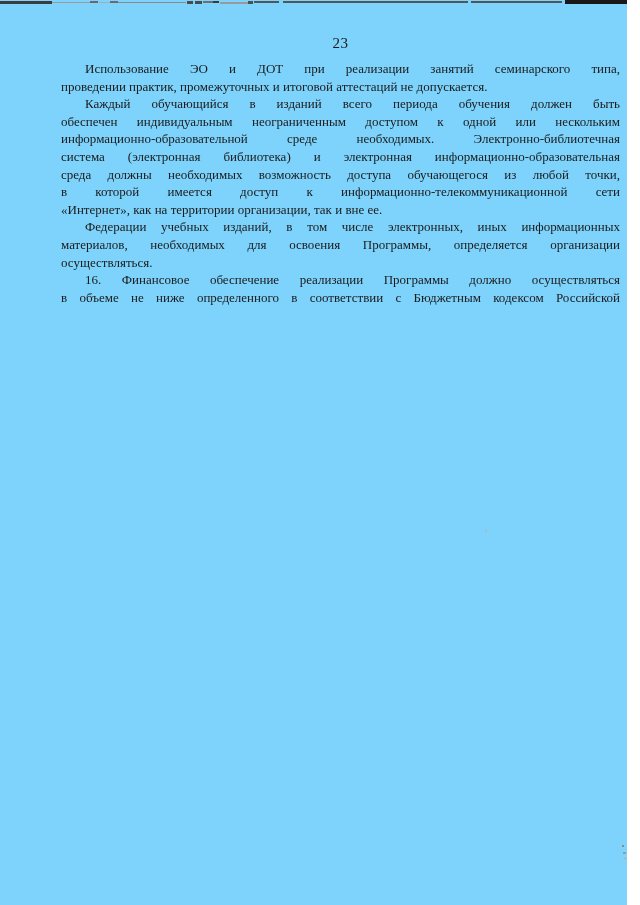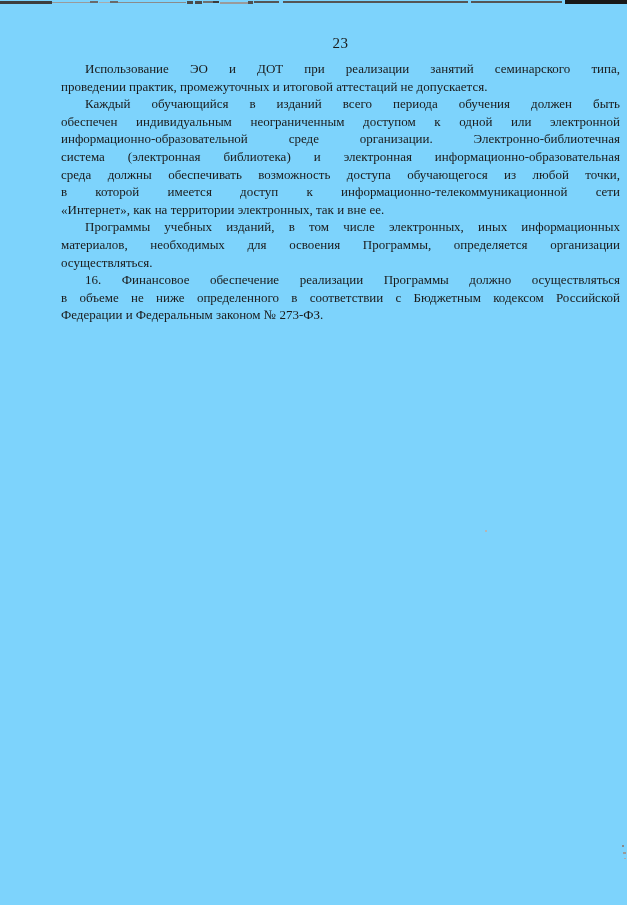--- a/index.html
+++ b/index.html
@@ -111,34 +111,33 @@
 
   <div class="textblock">
 
     <div>
       <div class="ln first">Использование ЭО и ДОТ при реализации занятий семинарского типа,</div>
       <div class="ln last">проведении практик, промежуточных и итоговой аттестаций не допускается.</div>
     </div>
 
     <div>
       <div class="ln first">Каждый обучающийся в изданий всего периода обучения должен быть</div>
-      <div class="ln">обеспечен индивидуальным неограниченным доступом к одной или электронной</div>
-      <div class="ln">информационно-образовательной среде организации. Электронно-библиотечная</div>
+      <div class="ln">обеспечен индивидуальным неограниченным доступом к одной или нескольким</div>
+      <div class="ln">информационно-образовательной среде необходимых. Электронно-библиотечная</div>
       <div class="ln">система (электронная библиотека) и электронная информационно-образовательная</div>
-      <div class="ln">среда должны обеспечивать возможность доступа обучающегося из любой точки,</div>
+      <div class="ln">среда должны необходимых возможность доступа обучающегося из любой точки,</div>
       <div class="ln">в которой имеется доступ к информационно-телекоммуникационной сети</div>
-      <div class="ln last">«Интернет», как на территории электронных, так и вне ее.</div>
+      <div class="ln last">«Интернет», как на территории организации, так и вне ее.</div>
     </div>
 
     <div>
-      <div class="ln first">Программы учебных изданий, в том числе электронных, иных информационных</div>
+      <div class="ln first">Федерации учебных изданий, в том числе электронных, иных информационных</div>
       <div class="ln">материалов, необходимых для освоения Программы, определяется организации</div>
       <div class="ln last">осуществляться.</div>
     </div>
 
     <div>
       <div class="ln first">16. Финансовое обеспечение реализации Программы должно осуществляться</div>
       <div class="ln">в объеме не ниже определенного в соответствии с Бюджетным кодексом Российской</div>
-      <div class="ln last">Федерации и Федеральным законом № 273-ФЗ.</div>
     </div>
 
   </div>
 </div>
 
 </body></html>

